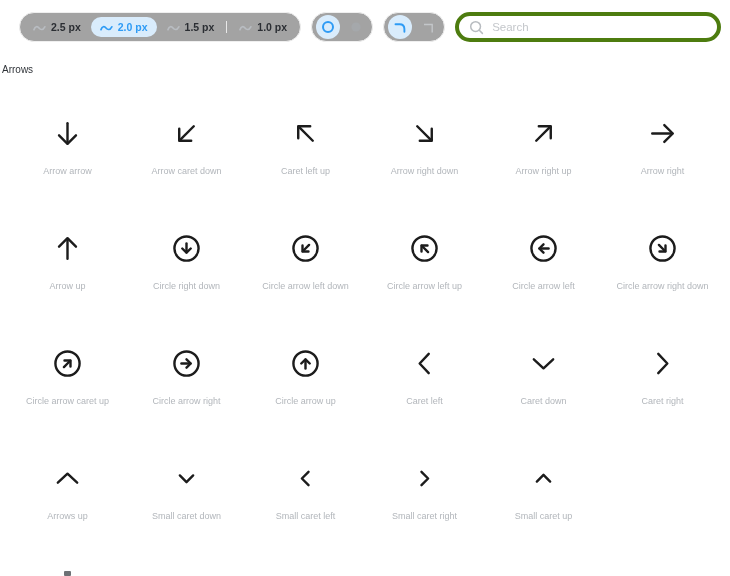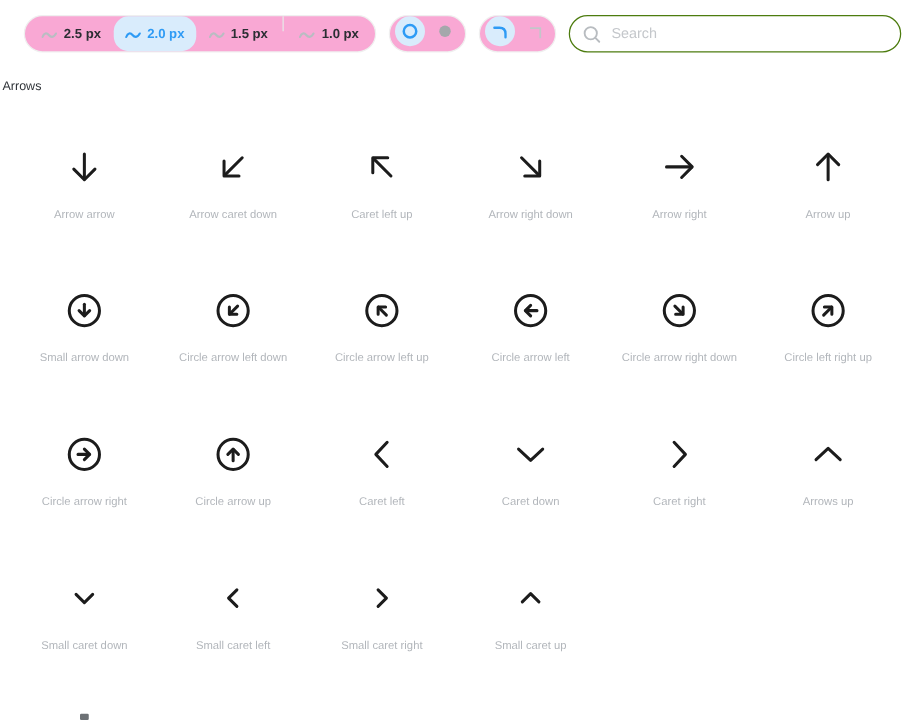--- a/index.html
+++ b/index.html
@@ -3,35 +3,35 @@
 <meta charset="utf-8">
 <style>
   * { margin:0; padding:0; box-sizing:border-box; }
   html,body { width:730px; height:576px; background:#ffffff; overflow:hidden;
               font-family:"Liberation Sans", sans-serif; }
   .app { position:relative; width:730px; height:576px; background:#fff; }
 
   
   .toolbar { position:absolute; top:12px; left:19px; right:9px; height:30px;
              display:flex; align-items:stretch; gap:10px; }
-  .pill { background:#f9a8d4; border:1px solid #efefef; border-radius:15px;
-          display:flex; }
+  .pill { background:#a3a3a3; border:1px solid #efefef; border-radius:15px;
+          display:flex; align-items:center; }
   .stroke-picker { padding:0 4px; gap:1px; }
   .stroke-opt { display:inline-flex; align-items:center; gap:5px; border:none;
                 background:transparent; cursor:pointer; border-radius:12px;
                 padding:4px 9px; font-family:inherit; font-size:10.5px; font-weight:700;
                 color:#2b2e33; white-space:nowrap; }
   .stroke-opt.selected { background:#d9ecfc; color:#2e9bf5; }
   .stroke-divider { width:1px; height:12px; background:#e8e8e8; margin:0 2px; }
   .seg-picker { padding:0 4px; gap:4px; }
   .seg-btn { width:24px; height:24px; border-radius:50%; border:none; background:transparent;
              display:inline-flex; align-items:center; justify-content:center; cursor:pointer; }
   .seg-btn.selected { background:#d9ecfc; }
 
-  .search { flex:1; background:#fff; border:1px solid #4d7c0f; border-radius:15px;
+  .search { flex:1; background:#fff; border:4px solid #4d7c0f; border-radius:15px;
             display:flex; align-items:center; padding:0 10px; gap:8px; }
   .search input { border:none; outline:none; background:transparent; flex:1;
                   font-family:inherit; font-size:11.5px; color:#555; }
   .search input::placeholder { color:#c4c7cb; }
 
   
   .section-title { position:absolute; left:2px; top:64px; font-size:10px;
                    color:#2f3338; }
 
   
@@ -144,20 +144,29 @@
         <div class="icon-wrap">
           <svg width="29" height="29" viewBox="0 0 24 24" fill="none" stroke="#1c1c1c" stroke-width="2" stroke-linecap="round" stroke-linejoin="round" style="transform:rotate(45deg)">
             <path d="M3.5 12h16.5"></path>
             <path d="M13.5 5 20.5 12 13.5 19"></path>
           </svg>
         </div>
         <div class="caption">Arrow right down</div>
       </div>
       <div class="cell">
         <div class="icon-wrap">
+          <svg width="29" height="29" viewBox="0 0 24 24" fill="none" stroke="#1c1c1c" stroke-width="2" stroke-linecap="round" stroke-linejoin="round" style="transform:rotate(315deg)">
+            <path d="M3.5 12h16.5"></path>
+            <path d="M13.5 5 20.5 12 13.5 19"></path>
+          </svg>
+        </div>
+        <div class="caption">Arrow right up</div>
+      </div>
+      <div class="cell">
+        <div class="icon-wrap">
           <svg width="29" height="29" viewBox="0 0 24 24" fill="none" stroke="#1c1c1c" stroke-width="2" stroke-linecap="round" stroke-linejoin="round" style="transform:rotate(0deg)">
             <path d="M3.5 12h16.5"></path>
             <path d="M13.5 5 20.5 12 13.5 19"></path>
           </svg>
         </div>
         <div class="caption">Arrow right</div>
       </div>
       <div class="cell">
         <div class="icon-wrap">
           <svg width="29" height="29" viewBox="0 0 24 24" fill="none" stroke="#1c1c1c" stroke-width="2" stroke-linecap="round" stroke-linejoin="round" style="transform:rotate(270deg)">
@@ -168,21 +177,21 @@
         <div class="caption">Arrow up</div>
       </div>
       <div class="cell">
         <div class="icon-wrap">
           <svg width="29" height="29" viewBox="0 0 24 24" fill="none" stroke="#1c1c1c" stroke-width="2" stroke-linecap="round" stroke-linejoin="round" style="transform:rotate(90deg)">
             <circle cx="12" cy="12" r="10"></circle>
             <path d="M7.8 12h7.4"></path>
             <path d="M12 8.5 15.5 12 12 15.5"></path>
           </svg>
         </div>
-        <div class="caption">Small arrow down</div>
+        <div class="caption">Circle right down</div>
       </div>
       <div class="cell">
         <div class="icon-wrap">
           <svg width="29" height="29" viewBox="0 0 24 24" fill="none" stroke="#1c1c1c" stroke-width="2" stroke-linecap="round" stroke-linejoin="round" style="transform:rotate(135deg)">
             <circle cx="12" cy="12" r="10"></circle>
             <path d="M7.8 12h7.4"></path>
             <path d="M12 8.5 15.5 12 12 15.5"></path>
           </svg>
         </div>
         <div class="caption">Circle arrow left down</div>
@@ -218,21 +227,21 @@
         <div class="caption">Circle arrow right down</div>
       </div>
       <div class="cell">
         <div class="icon-wrap">
           <svg width="29" height="29" viewBox="0 0 24 24" fill="none" stroke="#1c1c1c" stroke-width="2" stroke-linecap="round" stroke-linejoin="round" style="transform:rotate(315deg)">
             <circle cx="12" cy="12" r="10"></circle>
             <path d="M7.8 12h7.4"></path>
             <path d="M12 8.5 15.5 12 12 15.5"></path>
           </svg>
         </div>
-        <div class="caption">Circle left right up</div>
+        <div class="caption">Circle arrow caret up</div>
       </div>
       <div class="cell">
         <div class="icon-wrap">
           <svg width="29" height="29" viewBox="0 0 24 24" fill="none" stroke="#1c1c1c" stroke-width="2" stroke-linecap="round" stroke-linejoin="round" style="transform:rotate(0deg)">
             <circle cx="12" cy="12" r="10"></circle>
             <path d="M7.8 12h7.4"></path>
             <path d="M12 8.5 15.5 12 12 15.5"></path>
           </svg>
         </div>
         <div class="caption">Circle arrow right</div>

